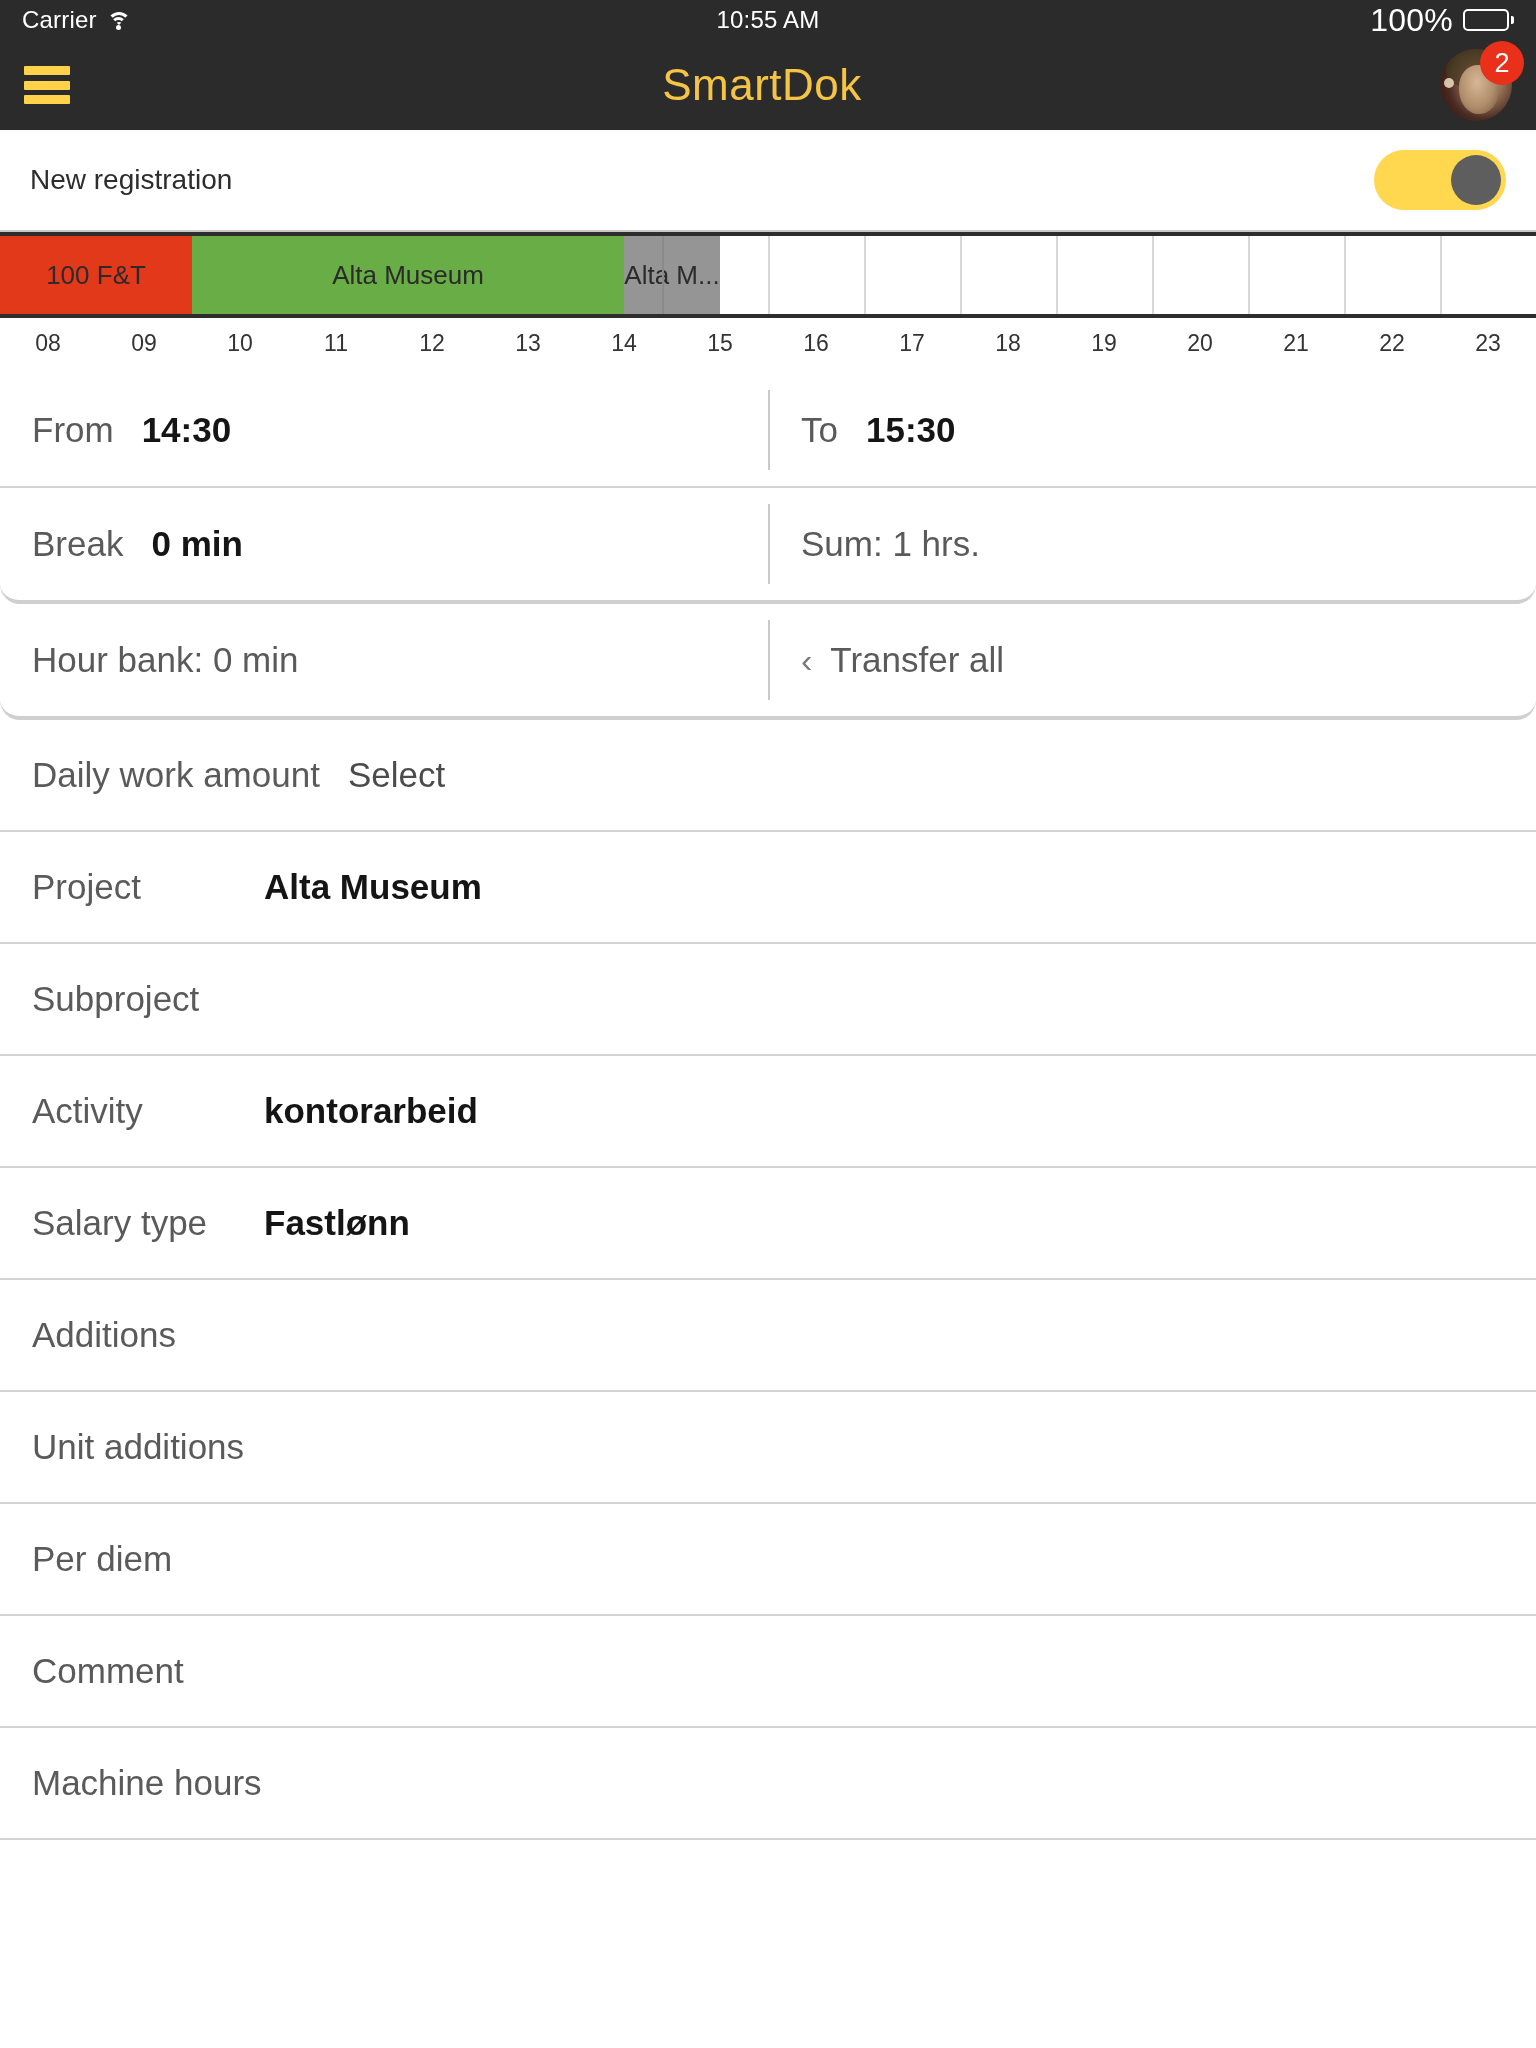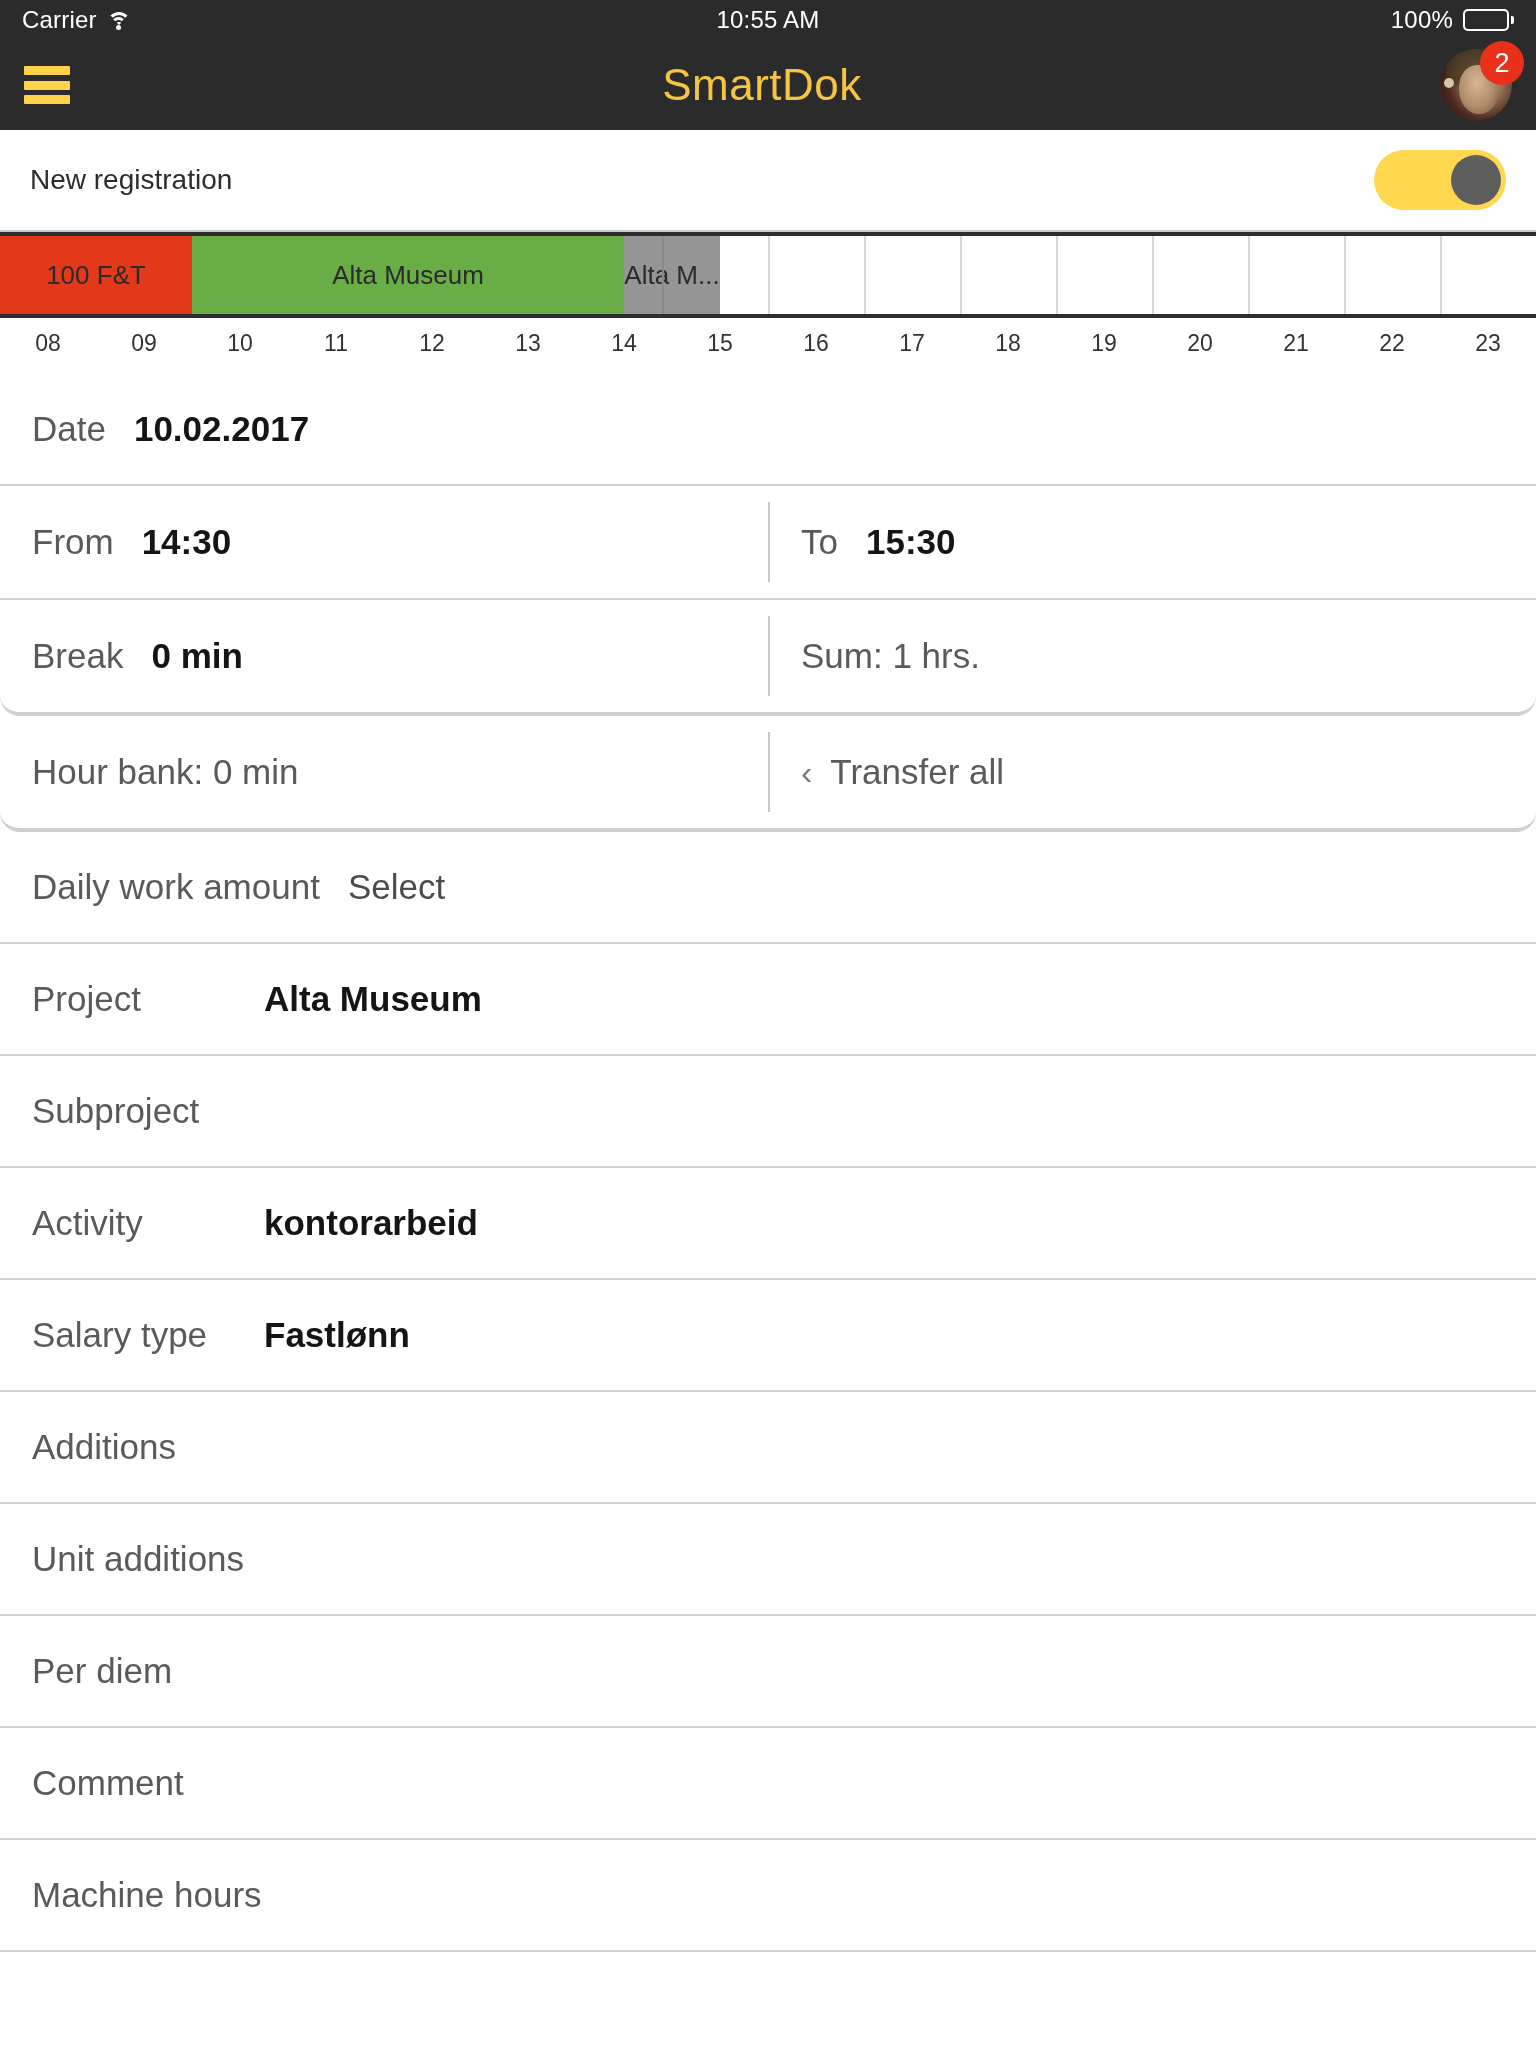--- a/index.html
+++ b/index.html
@@ -32,21 +32,21 @@
   }
   .sb-left { display: flex; align-items: center; gap: 10px; }
   .sb-center {
     position: absolute; left: 0; right: 0; top: 0; bottom: 0;
     display: flex; align-items: center; justify-content: center;
     font-size: 24px; font-weight: 400;
     pointer-events: none;
   }
   .sb-right {
     margin-left: auto; display: flex; align-items: center; gap: 10px;
-    font-size: 24px;
+    font-size: 32px;
   }
   .wifi-icon { display: inline-block; width: 24px; height: 20px; position: relative; }
   .wifi-icon i {
     position: absolute; border: 3px solid #ffffff; border-bottom-color: transparent;
     border-left-color: transparent; border-right-color: transparent;
     border-radius: 50%;
   }
   .wifi-icon i:nth-child(1){ width:24px; height:24px; left:0; top:2px; transform: rotate(0deg);}
   .wifi-icon i:nth-child(2){ width:15px; height:15px; left:4.5px; top:7px;}
   .wifi-icon i:nth-child(3){ width:6px;  height:6px;  left:9px;   top:12px;}
@@ -294,24 +294,20 @@
         <div class="hr" style="left: 1104px;">19</div>
         <div class="hr" style="left: 1200px;">20</div>
         <div class="hr" style="left: 1296px;">21</div>
         <div class="hr" style="left: 1392px;">22</div>
         <div class="hr" style="left: 1488px;">23</div>
       </div>
   </div>
 
   <div class="form-list">
 
-    <div class="row">
-      <span class="label">Date</span>
-      <span class="value">10.02.2017</span>
-    </div>
 
     <div class="row split">
       <div class="vdivider"></div>
       <div class="half">
         <span class="label">From</span>
         <span class="value">14:30</span>
       </div>
       <div class="half right">
         <span class="label">To</span>
         <span class="value">15:30</span>

